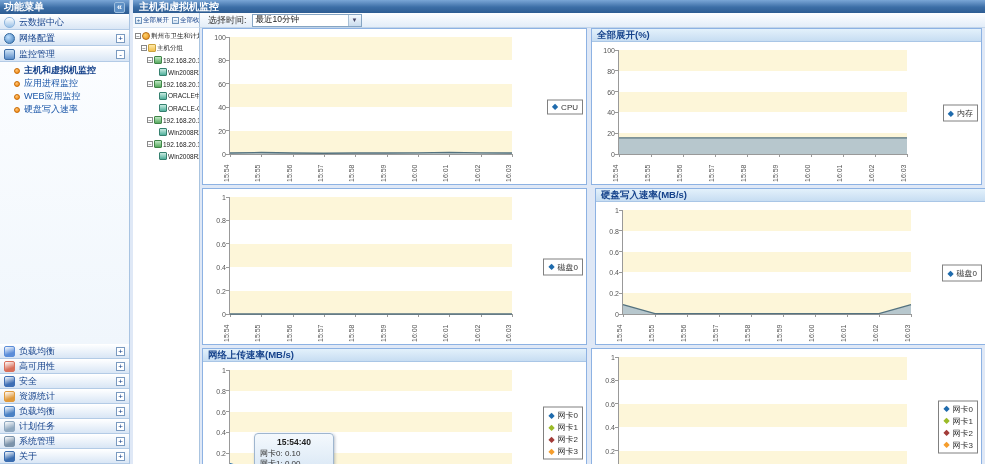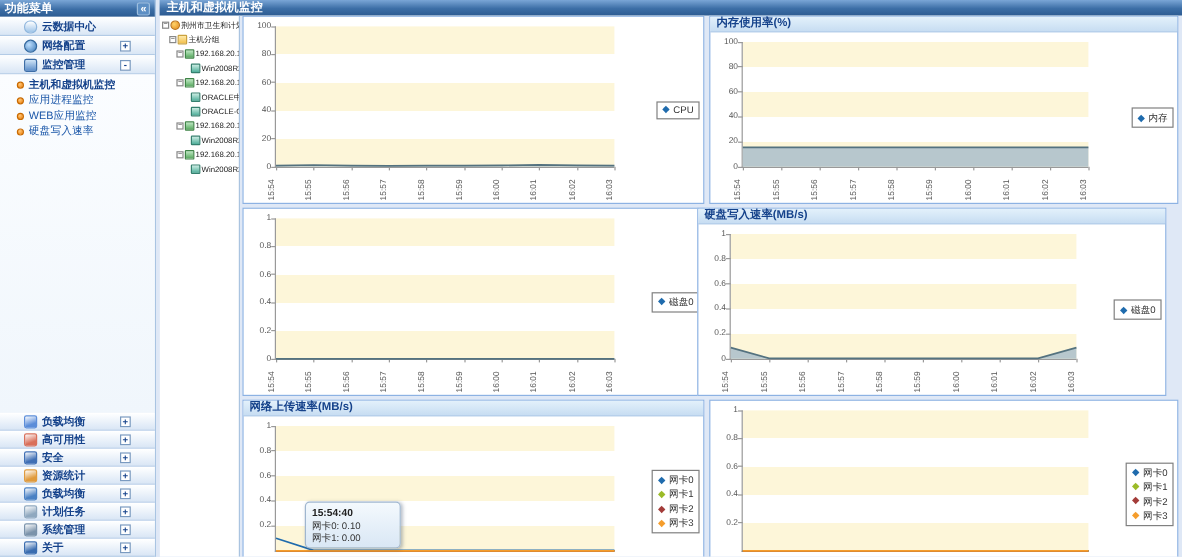--- a/index.html
+++ b/index.html
@@ -8,23 +8,23 @@
   *{box-sizing:border-box;}
 
   
   .sidebar{position:absolute;left:0;top:0;width:130px;height:464px;
            background:#eef4fb;border-right:1px solid #a9c4e2;display:flex;flex-direction:column;}
   .side-title{height:14px;background:linear-gradient(#7aa6d6,#3c6ea6 55%,#2d5c92);
               color:#fff;font-size:10px;font-weight:bold;display:flex;align-items:center;
               padding:0 4px;justify-content:space-between;}
   .collapse-btn{font-size:9px;cursor:pointer;background:#5d8fc4;border:1px solid #9dbede;
                 border-radius:2px;line-height:9px;padding:0 2px;}
-  .acc-group{height:16px;display:flex;align-items:center;gap:4px;padding:0 20px;
+  .acc-group{height:16px;display:flex;align-items:center;gap:4px;padding:0 4px;
              background:linear-gradient(#fdfeff,#d9e6f5);border-bottom:1px solid #b3cbe6;
-             border-top:1px solid #fff;color:#15428b;font-size:9px;font-weight:bold;cursor:pointer;}
+             border-top:1px solid #fff;color:#15428b;font-size:9px;font-weight:normal;cursor:pointer;}
   .glabel{flex:1;overflow:hidden;white-space:nowrap;}
   .pm{width:9px;height:9px;border:1px solid #7a9ac0;background:#fff;color:#15428b;
       font-size:8px;line-height:7px;text-align:center;flex:0 0 auto;}
   .gi{width:11px;height:11px;border-radius:2px;flex:0 0 auto;}
   .gi-cloud{background:linear-gradient(#fff,#9cc3e8);border:1px solid #8fb6dd;border-radius:5px;}
   .gi-net{background:radial-gradient(circle at 35% 35%,#bfe0ff,#3c7ab8);border-radius:50%;border:1px solid #33689e;}
   .gi-mon{background:linear-gradient(#cfe4f7,#5b8dc9);border:1px solid #3d6da6;}
   .gi-lines{background-image:linear-gradient(transparent 3px,#ffffff 3px,#ffffff 4px,transparent 4px,transparent 6px,#ffffff 6px,#ffffff 7px,transparent 7px);}
   .acc-content{flex:1;background:linear-gradient(#fbfdff,#f0f6fc);padding-top:2px;overflow:hidden;}
   .sub-item{height:13px;display:flex;align-items:center;gap:4px;padding-left:14px;
@@ -84,21 +84,21 @@
         transform:rotate(180deg);font-size:7px;color:#555;line-height:9px;}
   .legend{position:absolute;right:3px;top:50%;transform:translateY(-50%);background:#fff;
           border:1px solid #808080;padding:2px 4px;display:flex;flex-direction:column;gap:1px;}
   .legend-item{display:flex;align-items:center;gap:3px;font-size:8px;color:#333;white-space:nowrap;}
   .lmark{font-size:8px;line-height:8px;}
 
   
   .tooltip{position:absolute;left:54px;top:405px;width:80px;z-index:6;
            background:linear-gradient(#f4f9fd,#d9e7f5);border:1px solid #9fb6cf;border-radius:4px;
            box-shadow:1px 1px 3px rgba(60,80,110,.35);padding:3px 5px;}
-  .tooltip .tt-time{font-size:8.5px;font-weight:bold;color:#222;margin-bottom:2px;}
+  .tooltip .tt-time{font-size:8.5px;font-weight:bold;color:#222;margin-bottom:2px;text-align:center;}
   .tooltip .tt-line{font-size:8px;color:#333;line-height:9.5px;}
 </style>
 </head>
 <body>
 
 <div class="app">
 
   <aside class="sidebar">
     <div class="side-title">
       <span>功能菜单</span>
@@ -179,20 +179,39 @@
           <span class="gi gi-lines" style="background: linear-gradient(160deg, rgb(255, 255, 255) 0%, rgb(58, 109, 176) 70%); border: 1px solid rgb(58, 109, 176);"></span>
           <span class="glabel">关于</span>
           <span class="pm">+</span>
         </div>
       </div>
   </aside>
 
   <div class="main">
     <div class="main-title">主机和虚拟机监控</div>
 
+    <div class="toolbar-row">
+      <div class="tree-toolbar">
+        <span class="tb-btn">
+          <span class="tb-ico">+</span>
+          <span>全部展开</span>
+        </span>
+        <span class="tb-btn">
+          <span class="tb-ico">−</span>
+          <span>全部收起</span>
+        </span>
+      </div>
+      <div class="time-row">
+        <span class="time-label">选择时间:</span>
+        <span class="select">
+          <span class="val">最近10分钟</span>
+          <span class="sel-arrow">▼</span>
+        </span>
+      </div>
+    </div>
 
     <div class="content-row">
       <div class="tree-panel" id="tree">
           <div class="tree-row" style="padding-left: 0px;">
             <span class="texp">−</span>
             <span class="tico tico-root"></span>
             <span>荆州市卫生和计划生育局数据中心</span>
           </div>
           <div class="tree-row" style="padding-left: 6px;">
             <span class="texp">−</span>
@@ -285,21 +304,21 @@
               </div>
               <div class="legend">
                 <div class="legend-item">
                   <span class="lmark" style="color: rgb(31, 107, 173);">◆</span>
                   <span>CPU</span>
                 </div>
               </div>
             </div>
         </div>
         <div class="chart-panel" style="left:391px;top:0;width:391px;height:157px">
-          <div class="chart-header">内存使用率(%)</div>
+          <div class="chart-header">全部展开(%)</div>
           <div class="chart-body">
               <div class="plot">
                 <span class="ylab" style="top: 0%;">100</span>
                 <span class="ytick" style="top: calc(0% - 0.5px);"></span>
                 <span class="ylab" style="top: 20%;">80</span>
                 <span class="ytick" style="top: calc(20% - 0.5px);"></span>
                 <span class="ylab" style="top: 40%;">60</span>
                 <span class="ytick" style="top: calc(40% - 0.5px);"></span>
                 <span class="ylab" style="top: 60%;">40</span>
                 <span class="ytick" style="top: calc(60% - 0.5px);"></span>
@@ -381,21 +400,21 @@
                 </svg>
               </div>
               <div class="legend">
                 <div class="legend-item">
                   <span class="lmark" style="color: rgb(31, 107, 173);">◆</span>
                   <span>磁盘0</span>
                 </div>
               </div>
             </div>
         </div>
-        <div class="chart-panel" style="left:381px;top:160px;width:391px;height:157px">
+        <div class="chart-panel" style="left:395px;top:160px;width:391px;height:157px">
           <div class="chart-header">硬盘写入速率(MB/s)</div>
           <div class="chart-body">
               <div class="plot">
                 <span class="ylab" style="top: 0%;">1</span>
                 <span class="ytick" style="top: calc(0% - 0.5px);"></span>
                 <span class="ylab" style="top: 20%;">0.8</span>
                 <span class="ytick" style="top: calc(20% - 0.5px);"></span>
                 <span class="ylab" style="top: 40%;">0.6</span>
                 <span class="ytick" style="top: calc(40% - 0.5px);"></span>
                 <span class="ylab" style="top: 60%;">0.4</span>

